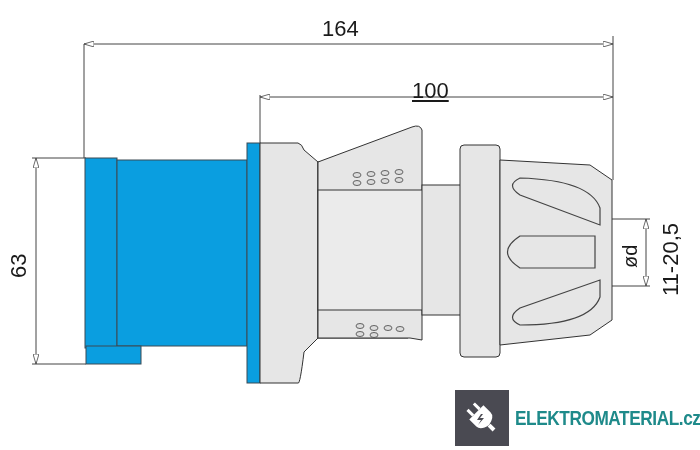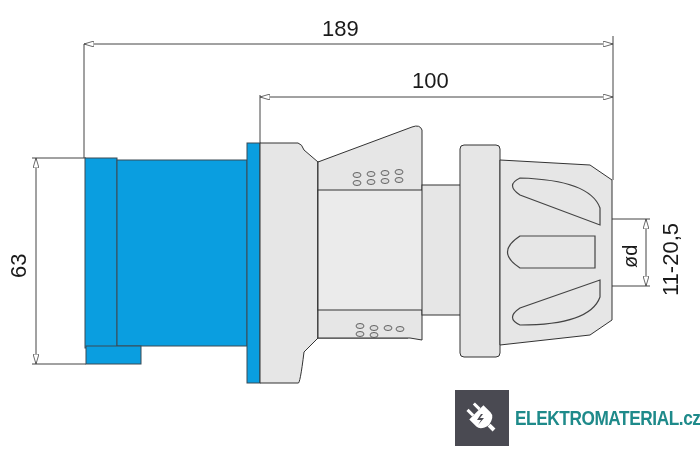--- a/index.html
+++ b/index.html
@@ -77,22 +77,22 @@
       <ellipse cx="399" cy="180" rx="4" ry="2.5"></ellipse>
     <ellipse cx="360" cy="326" rx="4" ry="2.5"></ellipse>
       <ellipse cx="374" cy="328" rx="4" ry="2.5"></ellipse>
     <ellipse cx="388" cy="328" rx="4" ry="2.5"></ellipse>
       <ellipse cx="400" cy="329" rx="4" ry="2.5"></ellipse>
     <ellipse cx="360" cy="334" rx="4" ry="2.5"></ellipse>
       <ellipse cx="374" cy="335" rx="4" ry="2.5"></ellipse>
   </g>
 </svg>
 
-<div class="dim-label" style="left:322px; top:18px;">189</div>
-<div class="dim-label" style="left:412px; top:70px;">100</div>
+<div class="dim-label" style="left:322px; top:18px;">164</div>
+<div class="dim-label" style="left:412px; top:80px;text-decoration:underline;">100</div>
 <div class="dim-label vert" style="left:8px; top:278px;">63</div>
 <div class="dim-label vert" style="left:620px; top:268px; font-size:20px;">ød</div>
 <div class="dim-label vert" style="left:660px; top:296px;">11-20,5</div>
 
 <div id="logo">
   <div id="logo-box">
     <svg width="36" height="36" viewBox="0 0 36 36">
       <g fill="#fff" transform="rotate(-45 18 18)">
         <rect x="12" y="2" width="3" height="8"></rect>
         <rect x="21" y="2" width="3" height="8"></rect>

